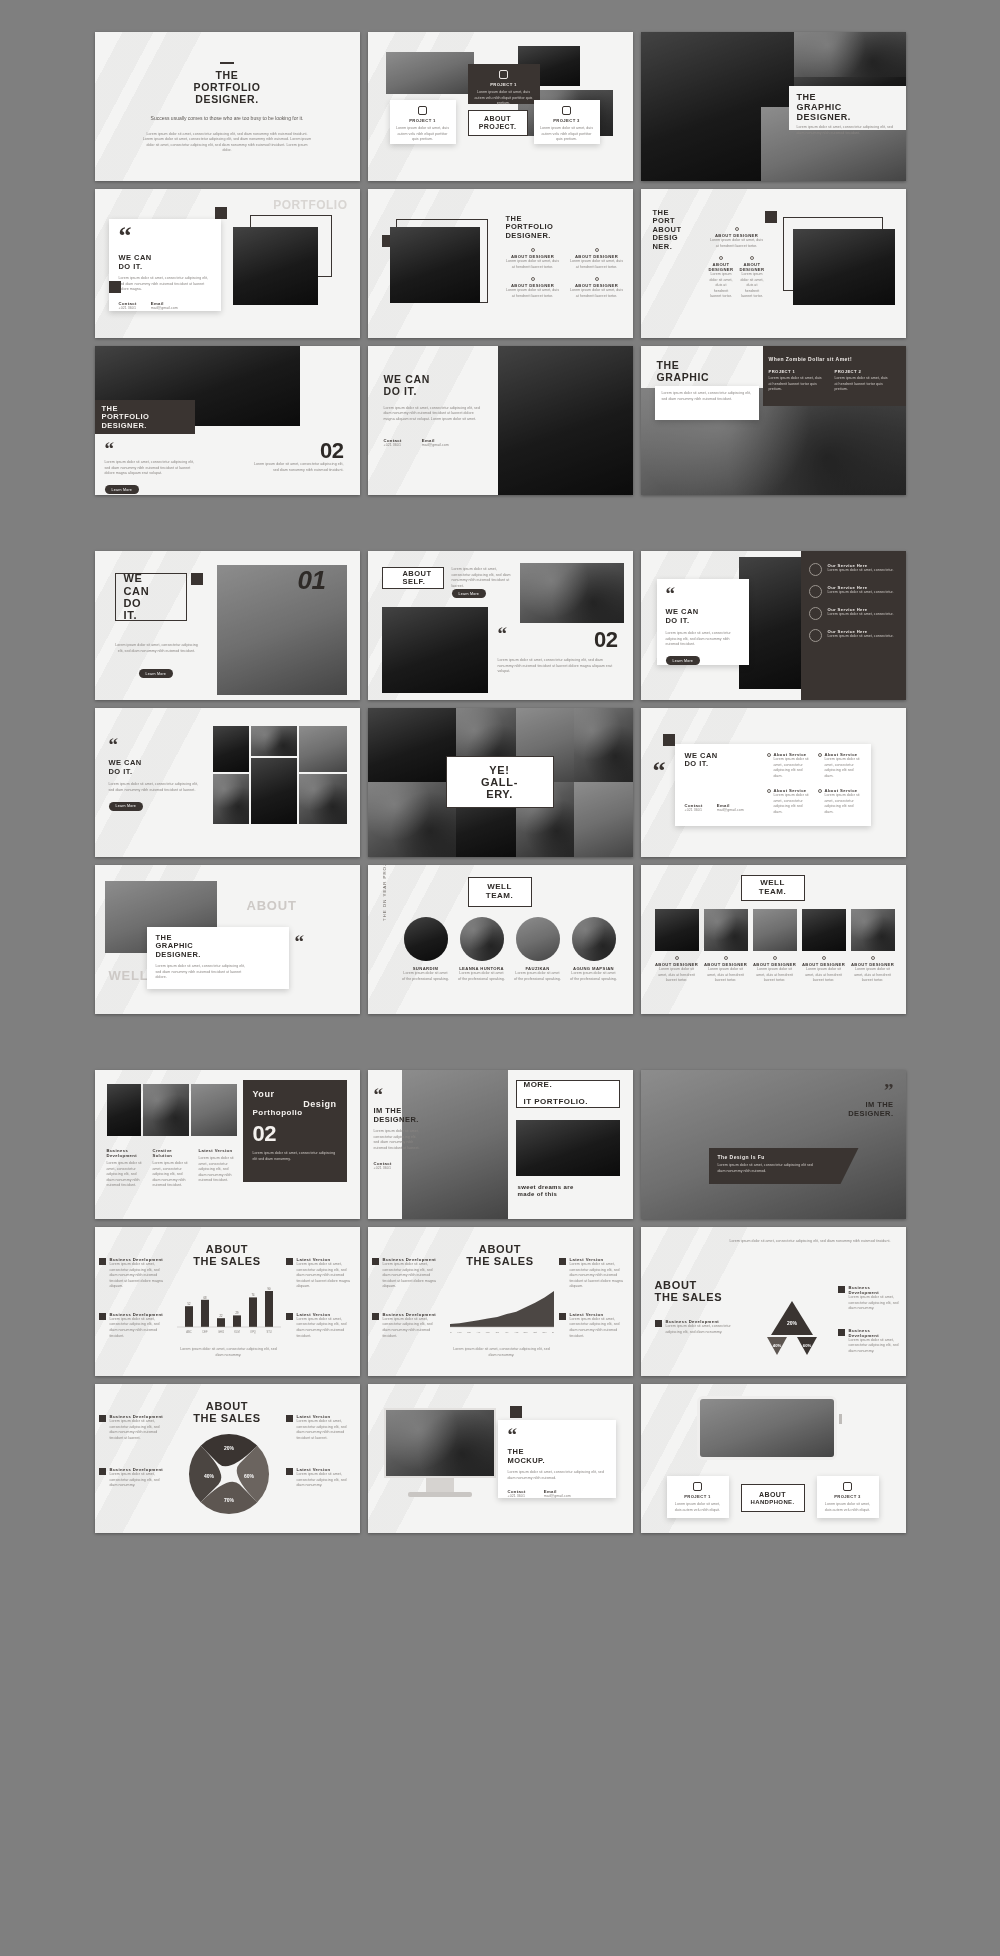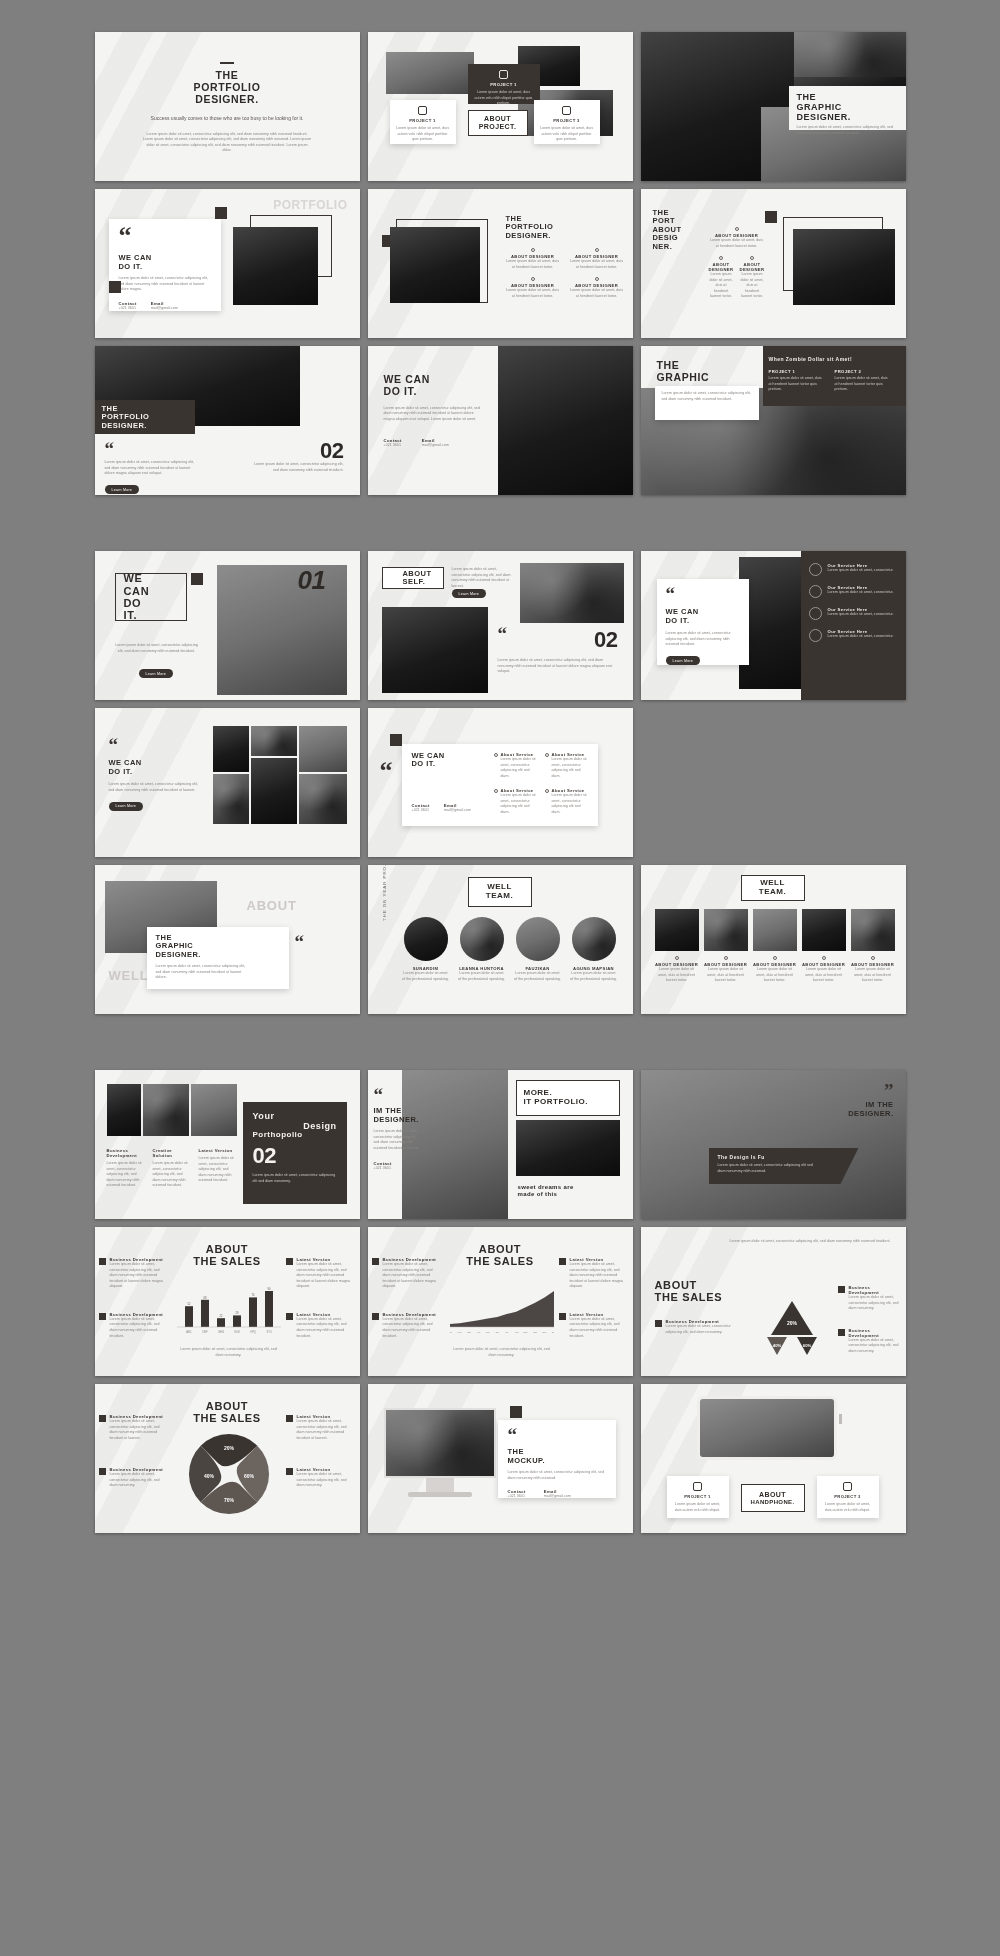--- a/index.html
+++ b/index.html
@@ -383,20 +383,35 @@
         <div class="btn" style="margin-top:7px;">Learn More</div>
       </div>
       <div class="abs img d" style="left:118px;top:18px;width:36px;height:46px;"></div>
       <div class="abs img" style="left:156px;top:18px;width:46px;height:30px;"></div>
       <div class="abs img l" style="left:204px;top:18px;width:48px;height:46px;"></div>
       <div class="abs img" style="left:118px;top:66px;width:36px;height:50px;"></div>
       <div class="abs img d" style="left:156px;top:50px;width:46px;height:66px;"></div>
       <div class="abs img" style="left:204px;top:66px;width:48px;height:50px;"></div>
     </div>
 
+    <div class="slide">
+      <div class="abs img d" style="left:0;top:0;width:88px;height:74px;"></div>
+      <div class="abs img" style="left:88px;top:0;width:60px;height:74px;"></div>
+      <div class="abs img l" style="left:148px;top:0;width:58px;height:74px;"></div>
+      <div class="abs img" style="left:206px;top:0;width:59px;height:74px;"></div>
+      <div class="abs img" style="left:0;top:74px;width:88px;height:75px;"></div>
+      <div class="abs img d" style="left:88px;top:74px;width:60px;height:75px;"></div>
+      <div class="abs img" style="left:148px;top:74px;width:58px;height:75px;"></div>
+      <div class="abs img l" style="left:206px;top:74px;width:59px;height:75px;"></div>
+      <div class="abs box-ol" style="left:78px;top:48px;width:108px;height:52px;background:#fff;display:flex;flex-direction:column;align-items:center;justify-content:center;">
+        <div class="ttl" style="font-size:11px;">YE!</div>
+        <div class="ttl" style="font-size:11px;">GALL-</div>
+        <div class="ttl" style="font-size:11px;">ERY.</div>
+      </div>
+    </div>
 
     <div class="slide">
       <div class="diag"></div>
       <div class="abs sq" style="left:22px;top:26px;"></div>
       <div class="abs card" style="left:34px;top:36px;width:196px;height:82px;padding:8px 10px;display:flex;gap:10px;">
         <div style="width:72px;">
           <div class="ttl t8">WE CAN</div>
           <div class="ttl t8">DO IT.</div>
           <div style="display:flex;gap:14px;margin-top:34px;">
             <div>
@@ -536,21 +551,21 @@
 
   <div class="gap-lg"></div>
 
   <div class="group">
 
     <div class="slide">
       <div class="diag"></div>
       <div class="abs img d" style="left:12px;top:14px;width:34px;height:52px;"></div>
       <div class="abs img" style="left:48px;top:14px;width:46px;height:52px;"></div>
       <div class="abs img l" style="left:96px;top:14px;width:46px;height:52px;"></div>
-      <div class="abs dark" style="left:148px;top:32px;width:104px;height:102px;padding:9px 10px;">
+      <div class="abs dark" style="left:148px;top:10px;width:104px;height:102px;padding:9px 10px;">
         <div class="ttl" style="font-size:9px;color:#f4f1ee;font-weight:700;">Your</div>
         <div class="ttl" style="font-size:9px;color:#f4f1ee;font-weight:700;text-align:right;">Design</div>
         <div class="ttl" style="font-size:8px;color:#f4f1ee;font-weight:700;">Porthopolio</div>
         <div class="bignum" style="color:#f4f1ee;margin-top:3px;">02</div>
         <div class="mini w" style="margin-top:4px;">Lorem ipsum dolor sit amet, consectetur adipiscing elit sed diam nonummy.</div>
       </div>
       <div class="abs" style="left:12px;top:78px;width:130px;display:flex;gap:8px;">
         <div style="width:40px;">
           <div class="lbl">Business Development</div>
           <div class="mini" style="margin-top:3px;">Lorem ipsum dolor sit amet, consectetur adipiscing elit, sed diam nonummy nibh euismod tincidunt.</div>
@@ -571,21 +586,21 @@
       <div class="abs" style="left:6px;top:18px;width:48px;">
         <div class="quote sm">“</div>
         <div class="ttl t8" style="margin-top:6px;">IM THE</div>
         <div class="ttl t8">DESIGNER.</div>
         <div class="mini" style="margin-top:5px;">Lorem ipsum dolor sit amet, consectetur adipiscing elit, sed diam nonummy nibh euismod tincidunt ut laoreet.</div>
         <div style="margin-top:10px;">
           <div class="lbl">Contact</div>
           <div class="mini">+021 3601</div>
         </div>
       </div>
-      <div class="abs box-ol" style="left:148px;top:10px;width:104px;height:36px;background:#fff;display:flex;flex-direction:column;justify-content:center;padding-left:7px;">
+      <div class="abs box-ol" style="left:148px;top:10px;width:104px;height:28px;background:#fff;display:flex;flex-direction:column;justify-content:space-between;padding-left:7px;">
         <div class="ttl" style="font-size:8px;">MORE.</div>
         <div class="ttl" style="font-size:8px;">IT PORTFOLIO.</div>
       </div>
       <div class="abs img d" style="left:148px;top:50px;width:104px;height:56px;"></div>
       <div class="abs" style="left:150px;top:114px;width:100px;">
         <div class="ttl" style="font-size:6px;">sweet dreams are</div>
         <div class="ttl" style="font-size:6px;">made of this</div>
       </div>
     </div>
 

